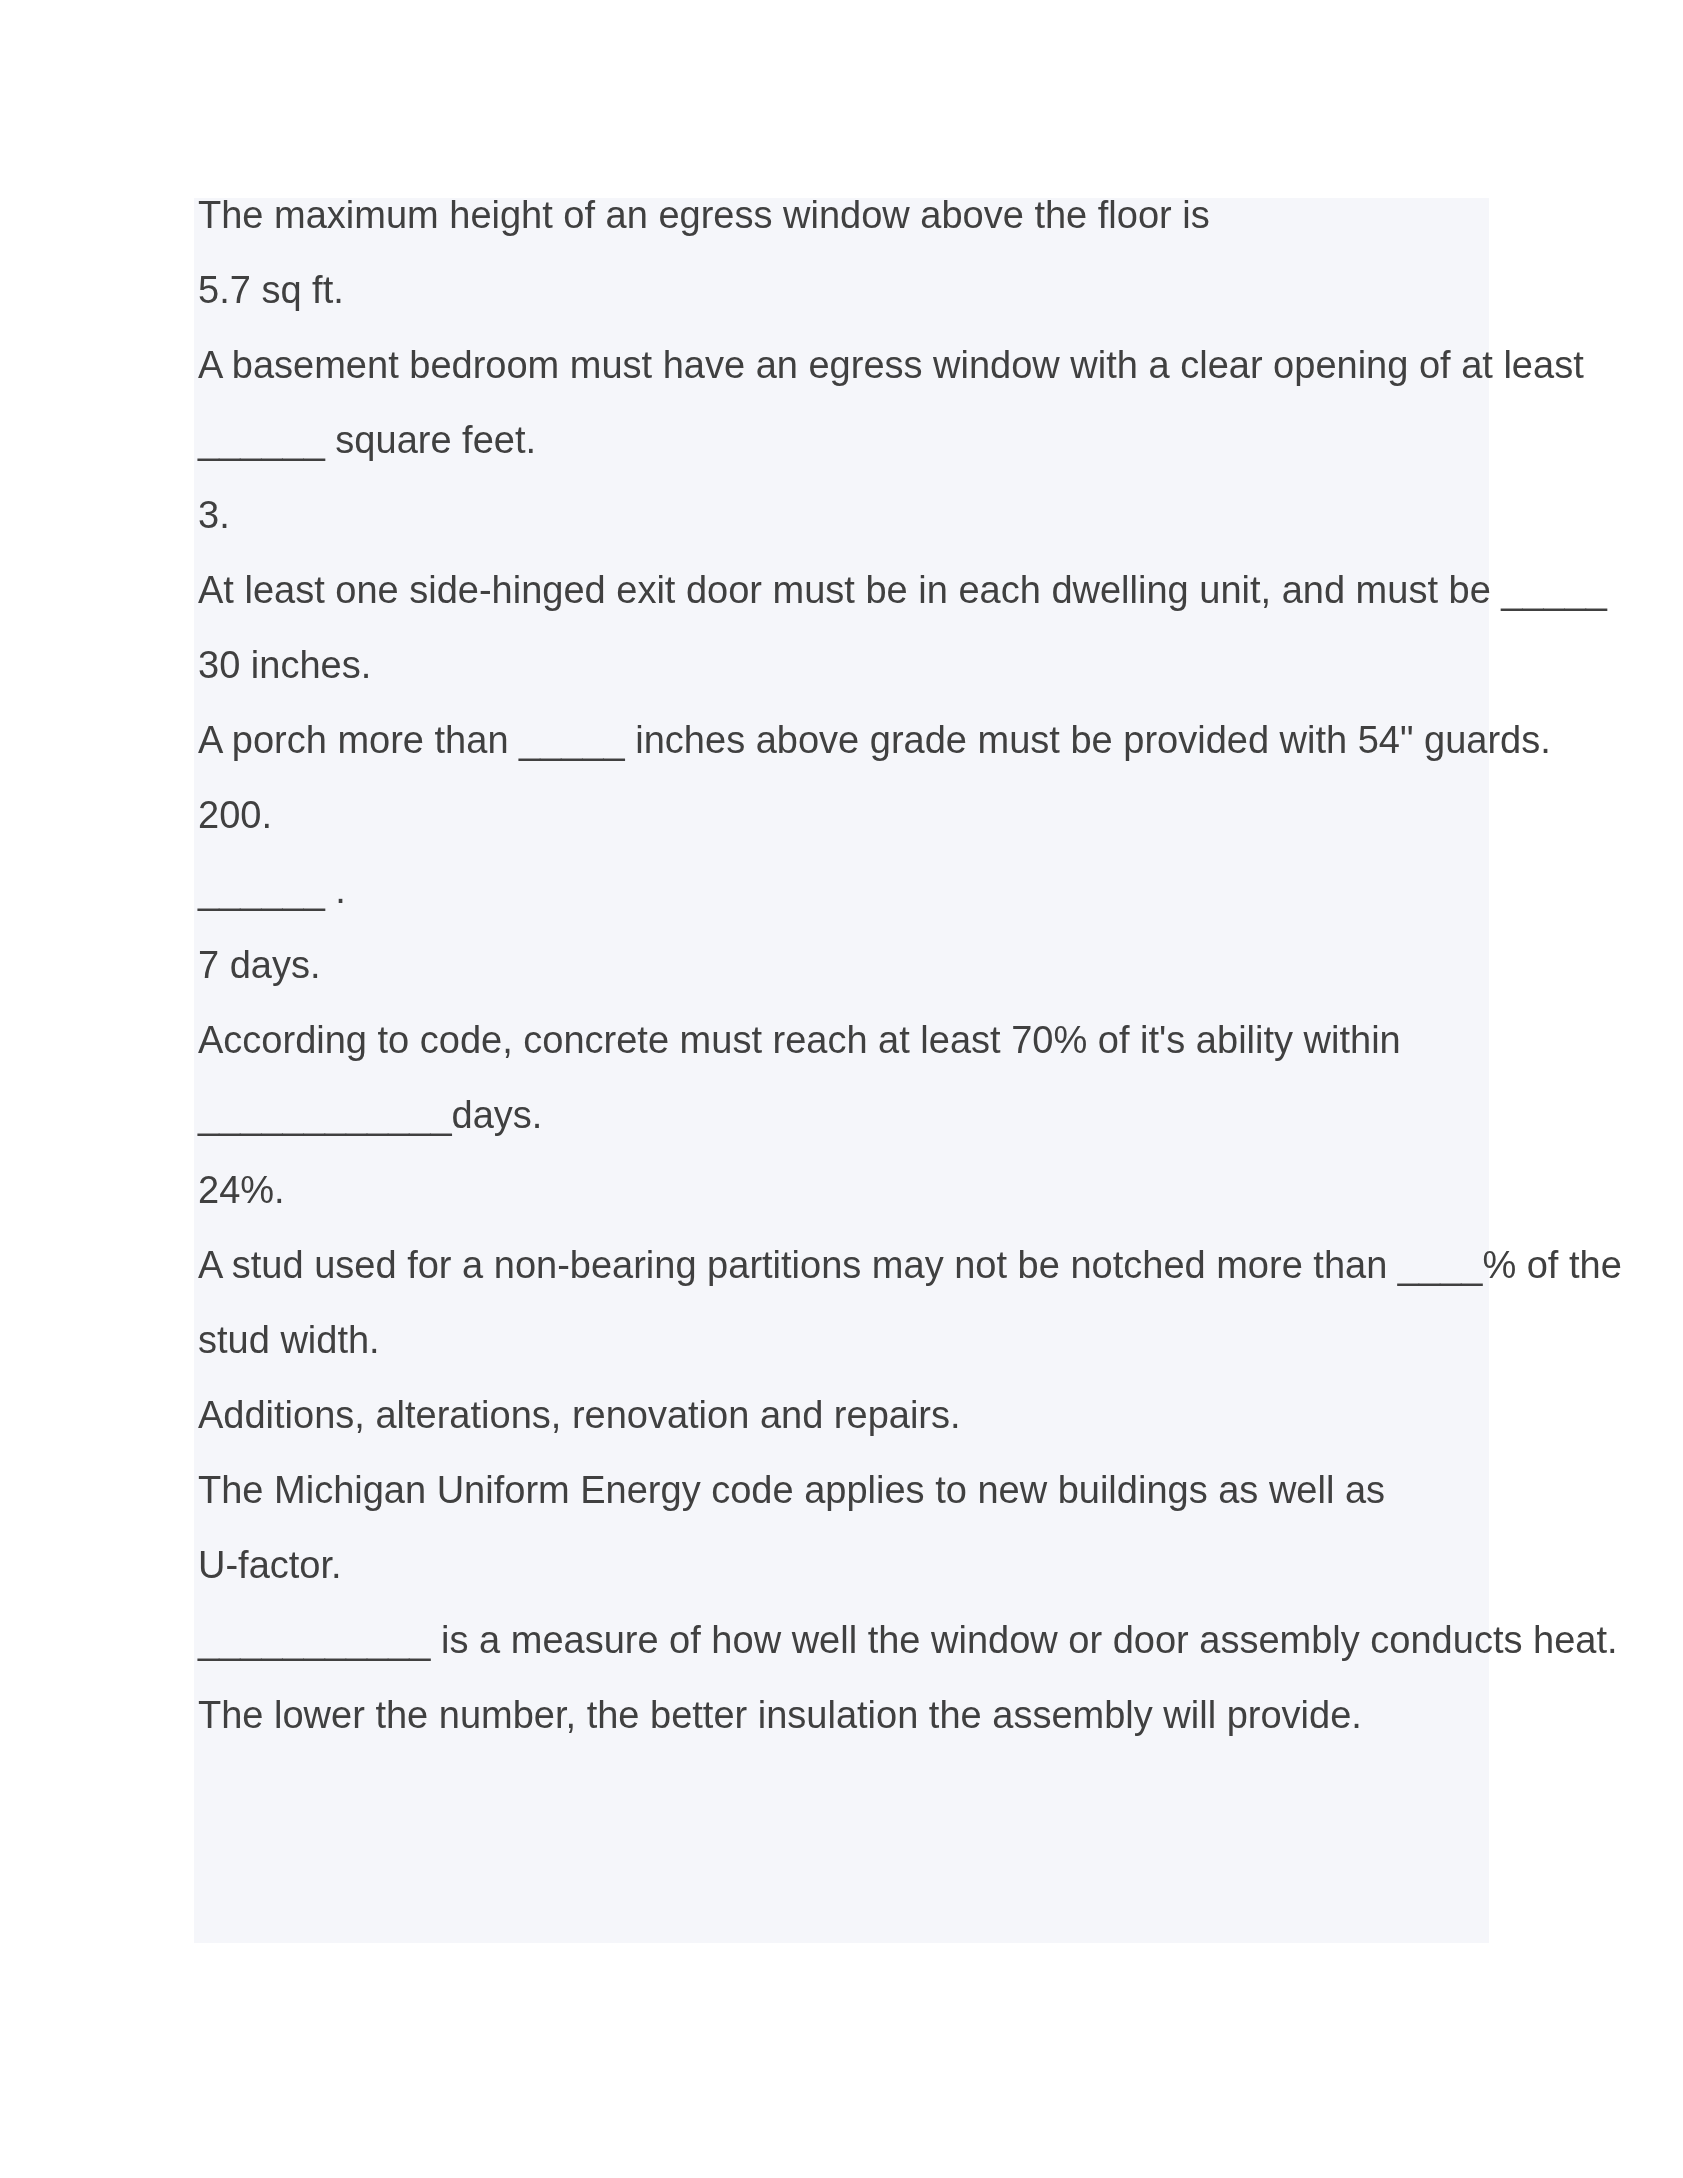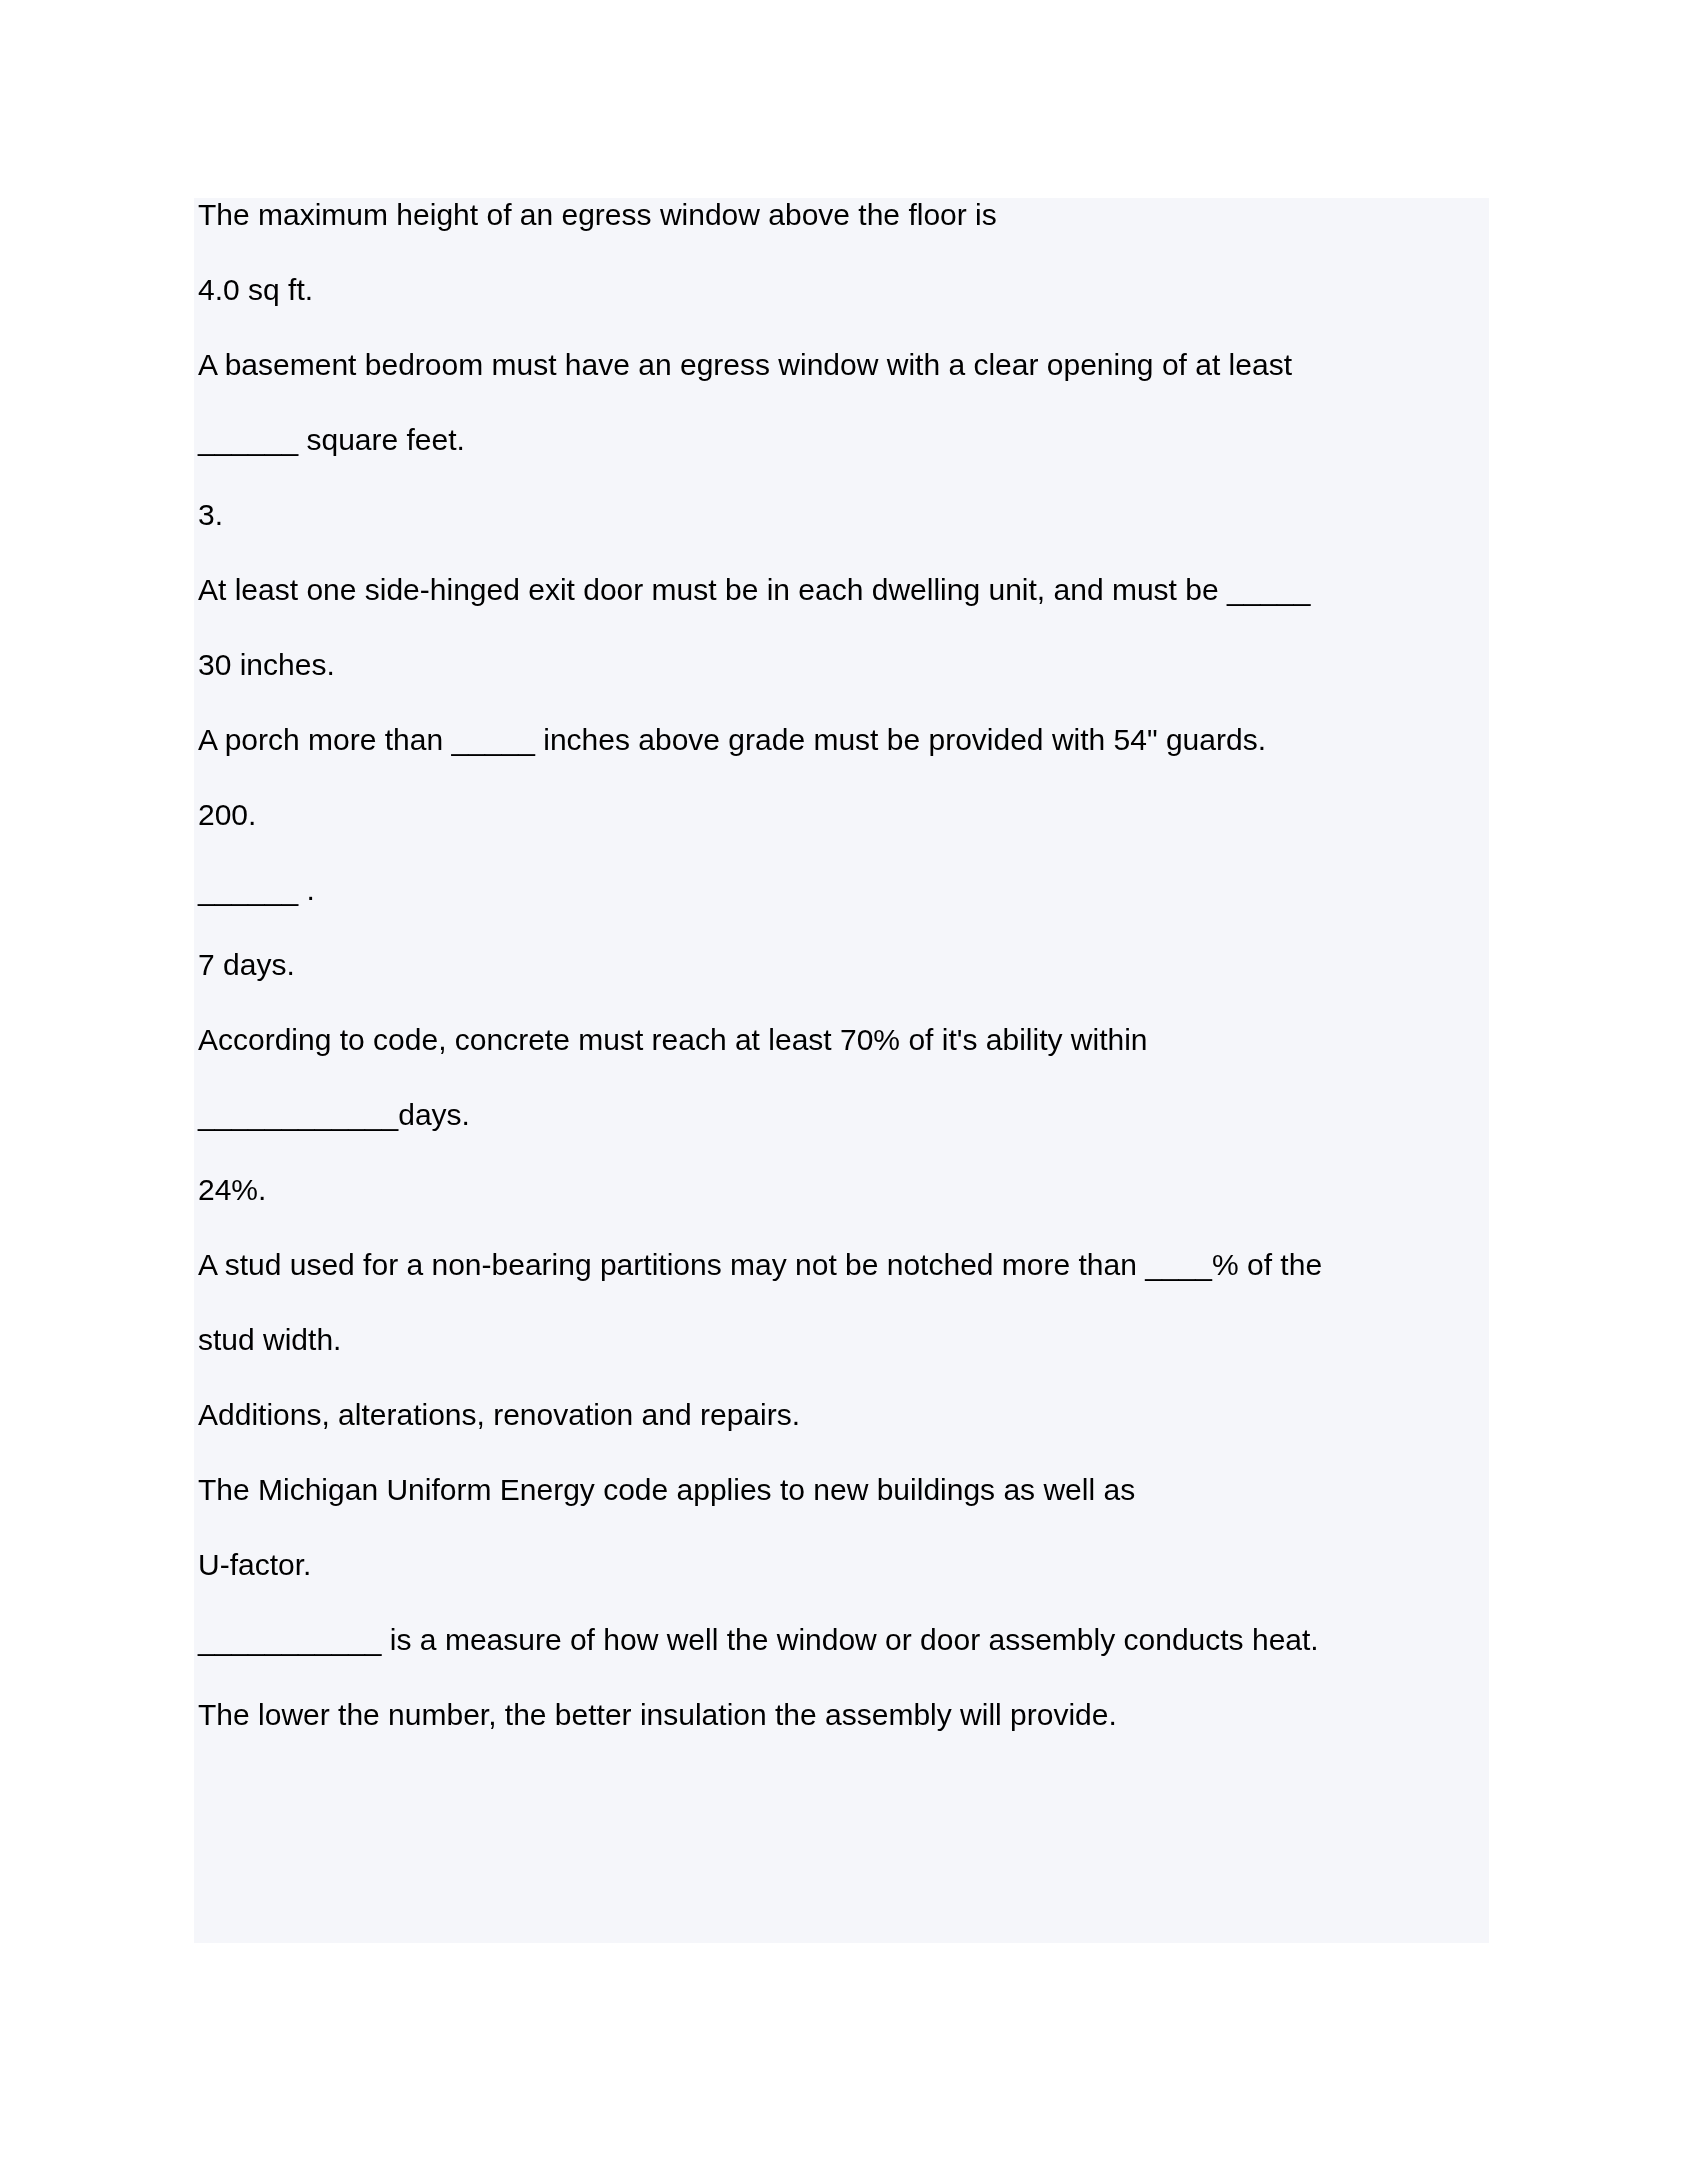--- a/index.html
+++ b/index.html
@@ -28,34 +28,34 @@
       top: 196px;
       width: 1287px;
       margin: 0;
       padding: 0;
       list-style: none;
     }
     .line {
       display: block;
       height: 75px;
       line-height: 38px;
-      font-size: 30px;
-      color: #000000;
+      font-size: 38px;
+      color: #404040;
       white-space: pre;
       letter-spacing: 0;
     }
   </style>
 </head>
 <body>
 
 <div class="panel"></div>
 
 <div class="lines">
   <span class="line">The maximum height of an egress window above the floor is</span>
-  <span class="line">4.0 sq ft.</span>
+  <span class="line">5.7 sq ft.</span>
   <span class="line">A basement bedroom must have an egress window with a clear opening of at least</span>
   <span class="line">______ square feet.</span>
   <span class="line">3.</span>
   <span class="line">At least one side-hinged exit door must be in each dwelling unit, and must be _____</span>
   <span class="line">30 inches.</span>
   <span class="line">A porch more than _____ inches above grade must be provided with 54" guards.</span>
   <span class="line">200.</span>
   <span class="line">______ .</span>
   <span class="line">7 days.</span>
   <span class="line">According to code, concrete must reach at least 70% of it's ability within</span>

